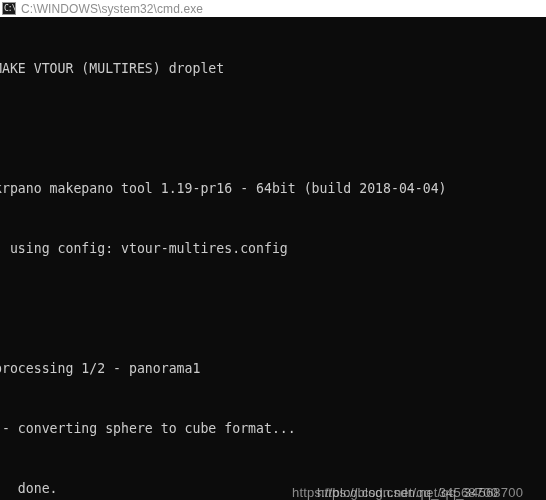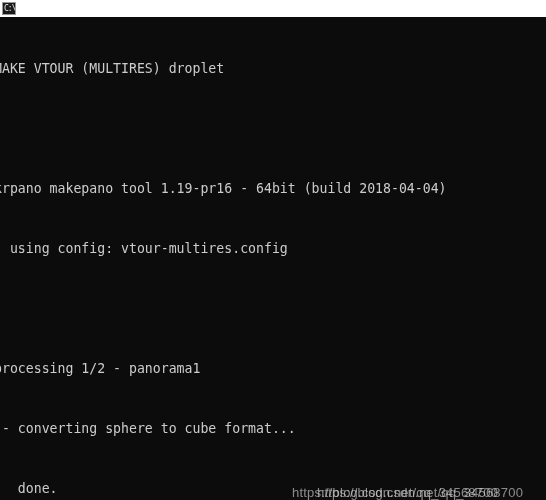--- a/index.html
+++ b/index.html
@@ -119,20 +119,21 @@
 </style>
 </head>
 <body>
 
 <div class="window">
 
   <div class="titlebar">
     <span class="cmd-icon">
       <span class="glyph">C:\</span>
     </span>
+    <span class="title-text">C:\WINDOWS\system32\cmd.exe</span>
   </div>
 
   <div class="console">
     <div class="console-text">
       <div class="line">MAKE VTOUR (MULTIRES) droplet</div>
       <div class="line blank"></div>
       <div class="line">krpano makepano tool 1.19-pr16 - 64bit (build 2018-04-04)</div>
       <div class="line">- using config: vtour-multires.config</div>
       <div class="line blank"></div>
       <div class="line">processing 1/2 - panorama1</div>

